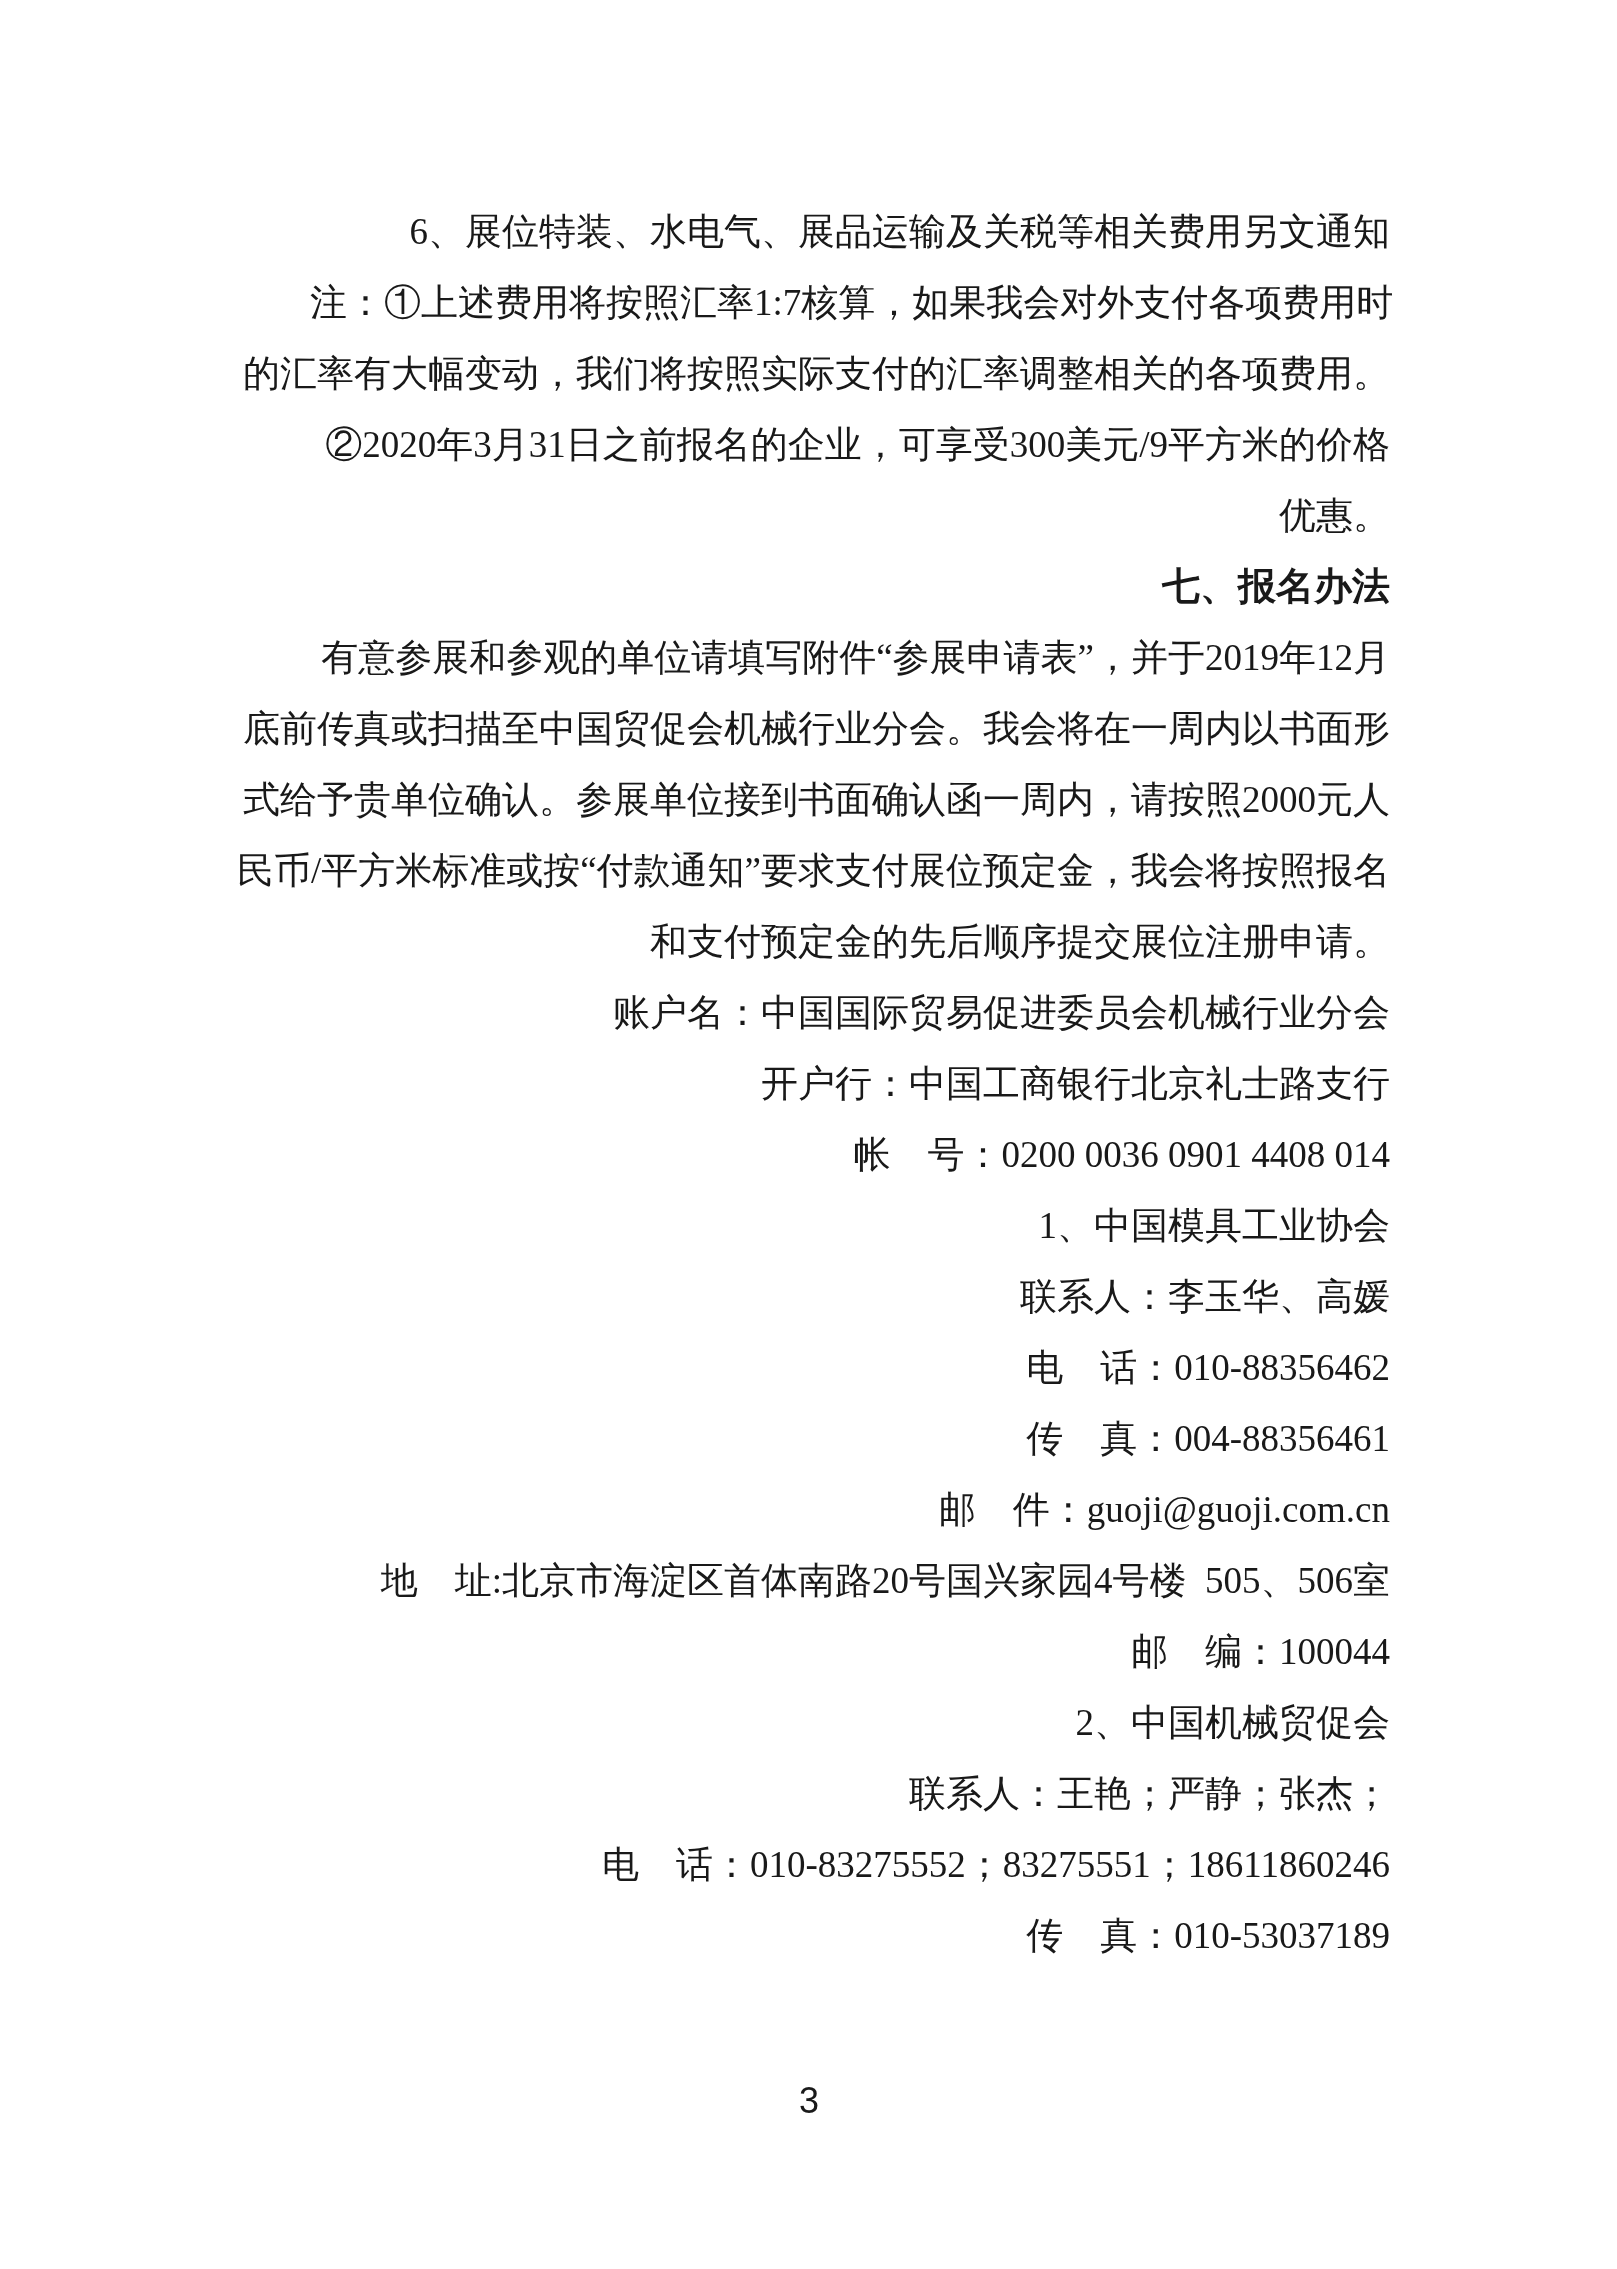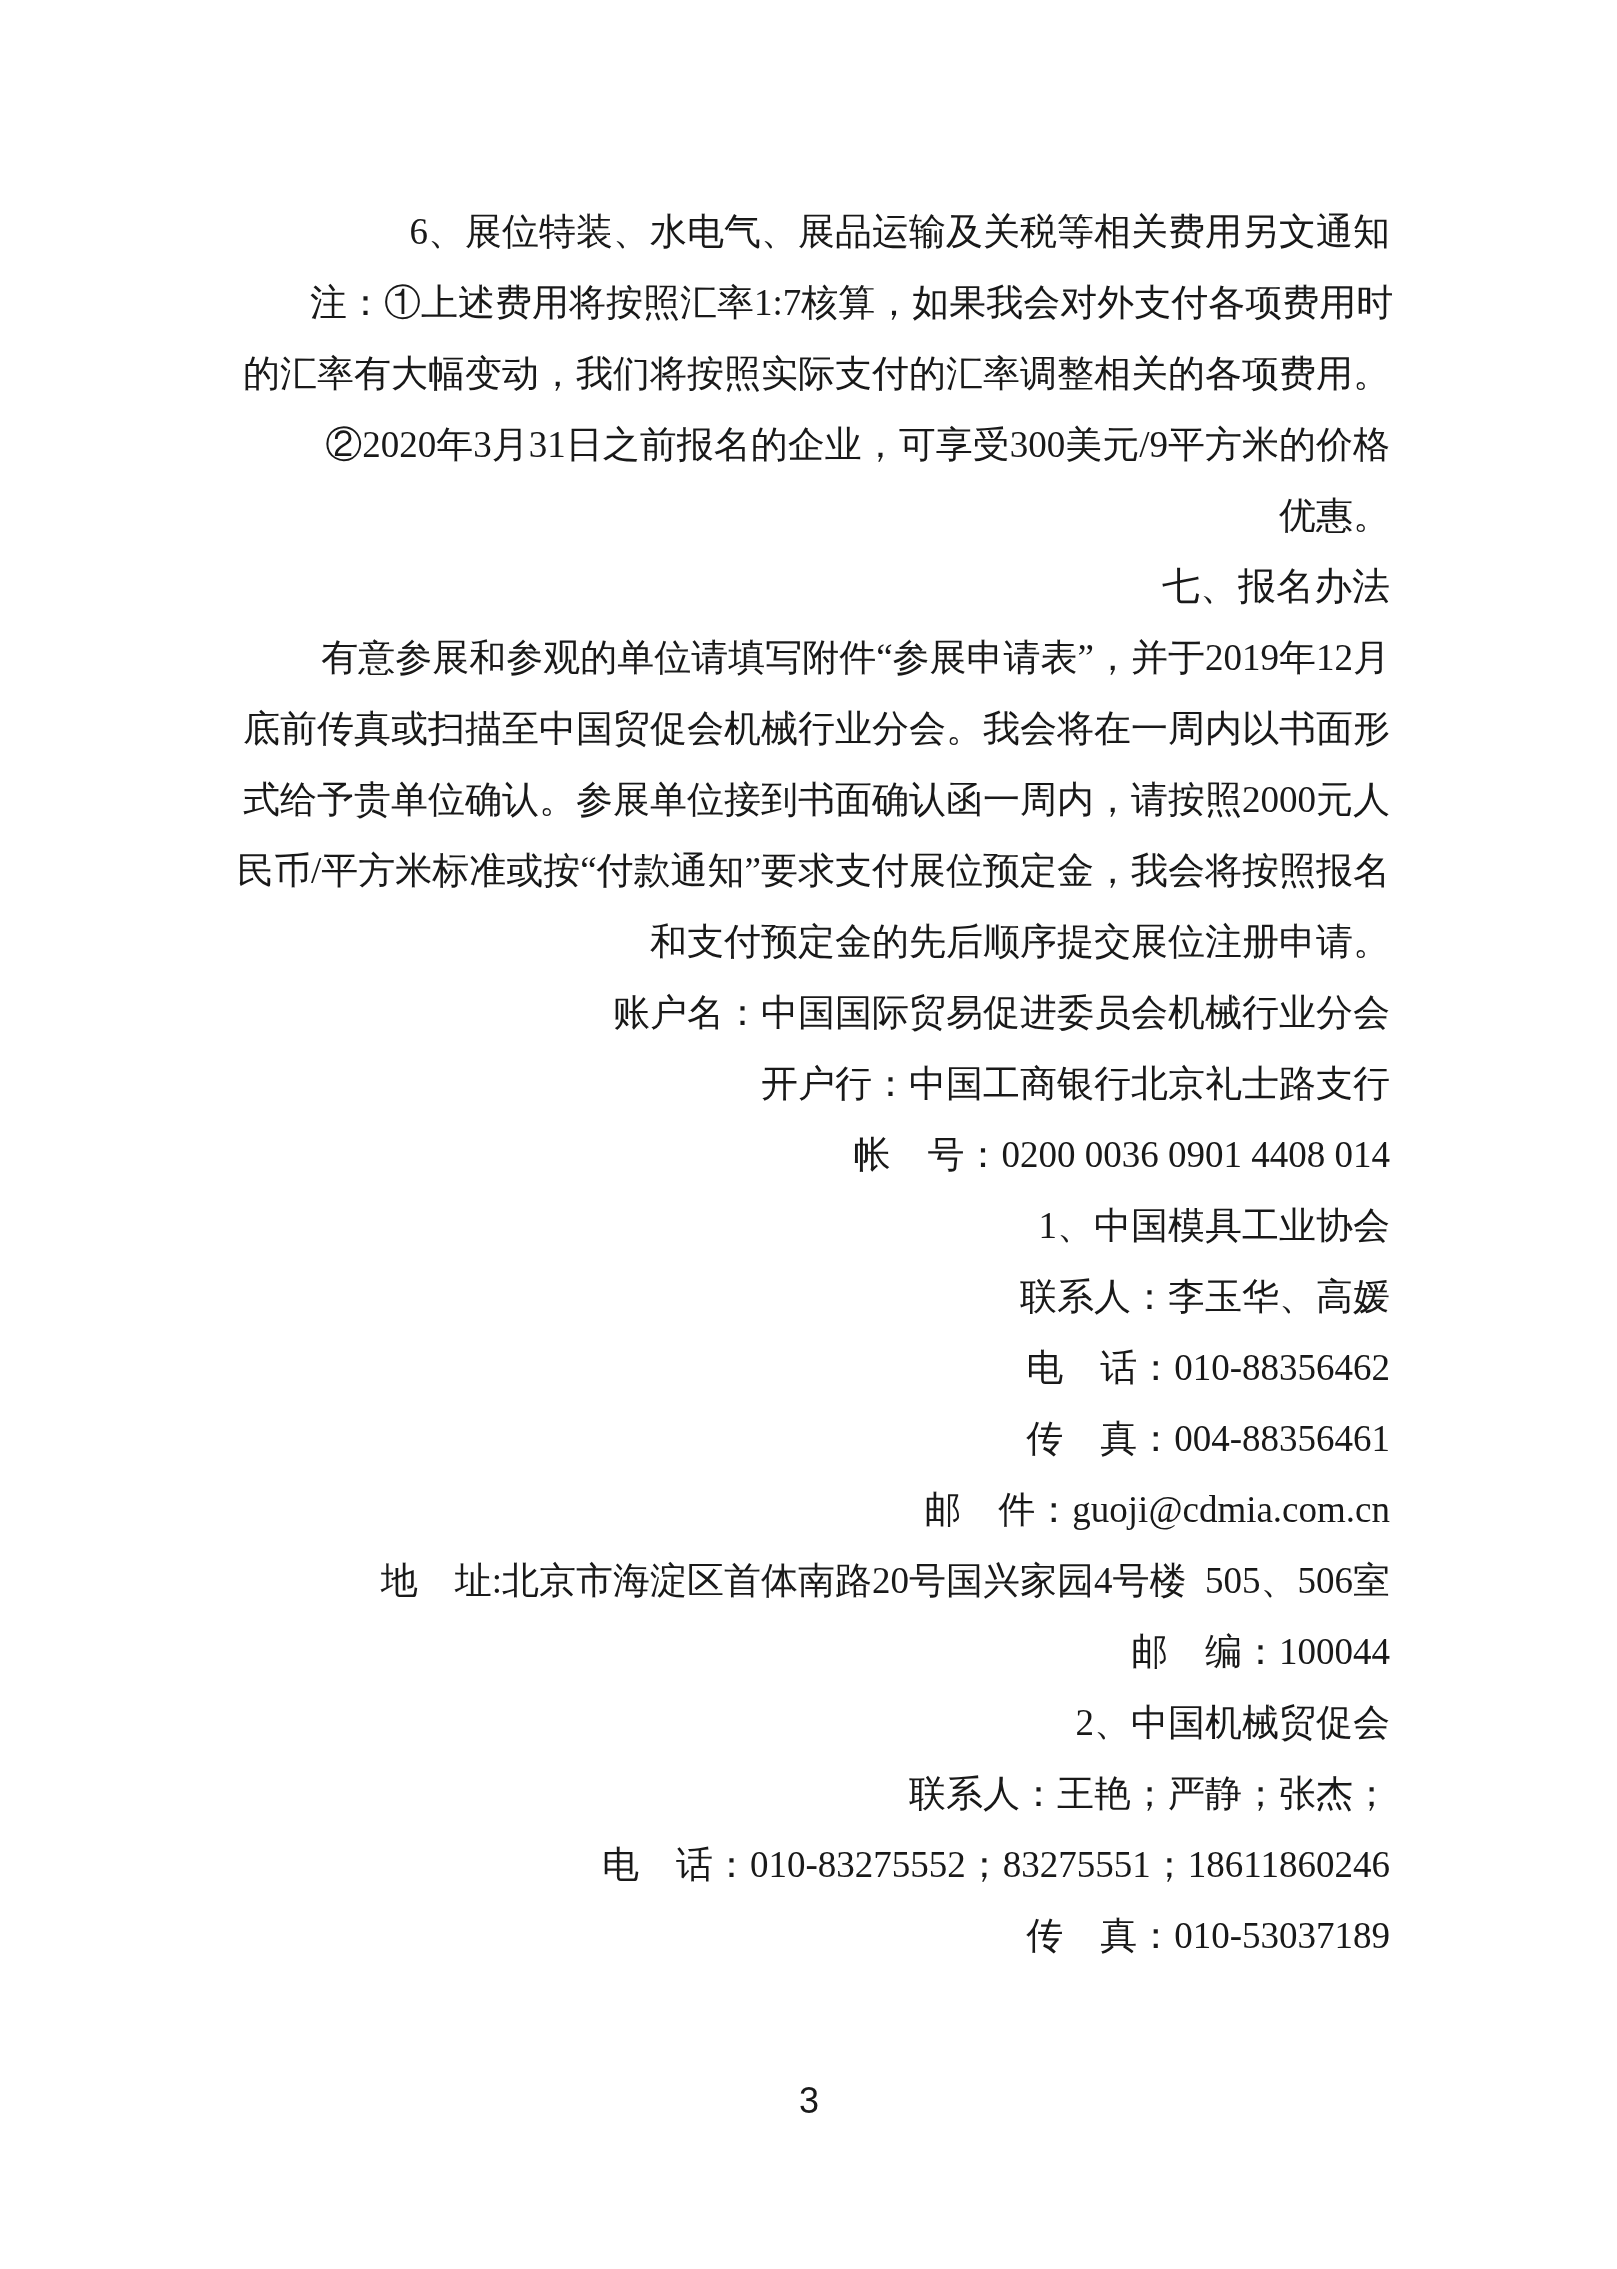--- a/index.html
+++ b/index.html
@@ -29,21 +29,21 @@
     font-size: 37px;
     color: #191919;
     font-family: "Liberation Serif", "DejaVu Serif", serif;
     letter-spacing: 0;
   }
   .line.indent {
     padding-left: 74px;
   }
   .line.heading {
     font-family: "Liberation Sans", "DejaVu Sans", sans-serif;
-    font-weight: 400;
+    font-weight: 700;
     font-size: 38px;
   }
   .page-number {
     position: absolute;
     left: 0;
     right: 0;
     top: 2066px;
     height: 70px;
     line-height: 70px;
     text-align: center;
@@ -68,21 +68,21 @@
       <div class="line">式给予贵单位确认。参展单位接到书面确认函一周内，请按照2000元人</div>
       <div class="line">民币/平方米标准或按“付款通知”要求支付展位预定金，我会将按照报名</div>
       <div class="line">和支付预定金的先后顺序提交展位注册申请。</div>
       <div class="line indent">账户名：中国国际贸易促进委员会机械行业分会</div>
       <div class="line indent">开户行：中国工商银行北京礼士路支行</div>
       <div class="line indent">帐　号：0200 0036 0901 4408 014</div>
       <div class="line indent">1、中国模具工业协会</div>
       <div class="line indent">联系人：李玉华、高媛</div>
       <div class="line indent">电　话：010-88356462</div>
       <div class="line indent">传　真：004-88356461</div>
-      <div class="line indent">邮　件：guoji@cdmia.com.cn</div>
+      <div class="line indent">邮　件：guoji@guoji.com.cn</div>
       <div class="line indent">地　址:北京市海淀区首体南路20号国兴家园4号楼  505、506室</div>
       <div class="line indent">邮　编：100044</div>
       <div class="line indent">2、中国机械贸促会</div>
       <div class="line indent">联系人：王艳；严静；张杰；</div>
       <div class="line indent">电　话：010-83275552；83275551；18611860246</div>
       <div class="line indent">传　真：010-53037189</div>
     </div>
   <div class="page-number">3</div>
 </div>
 

